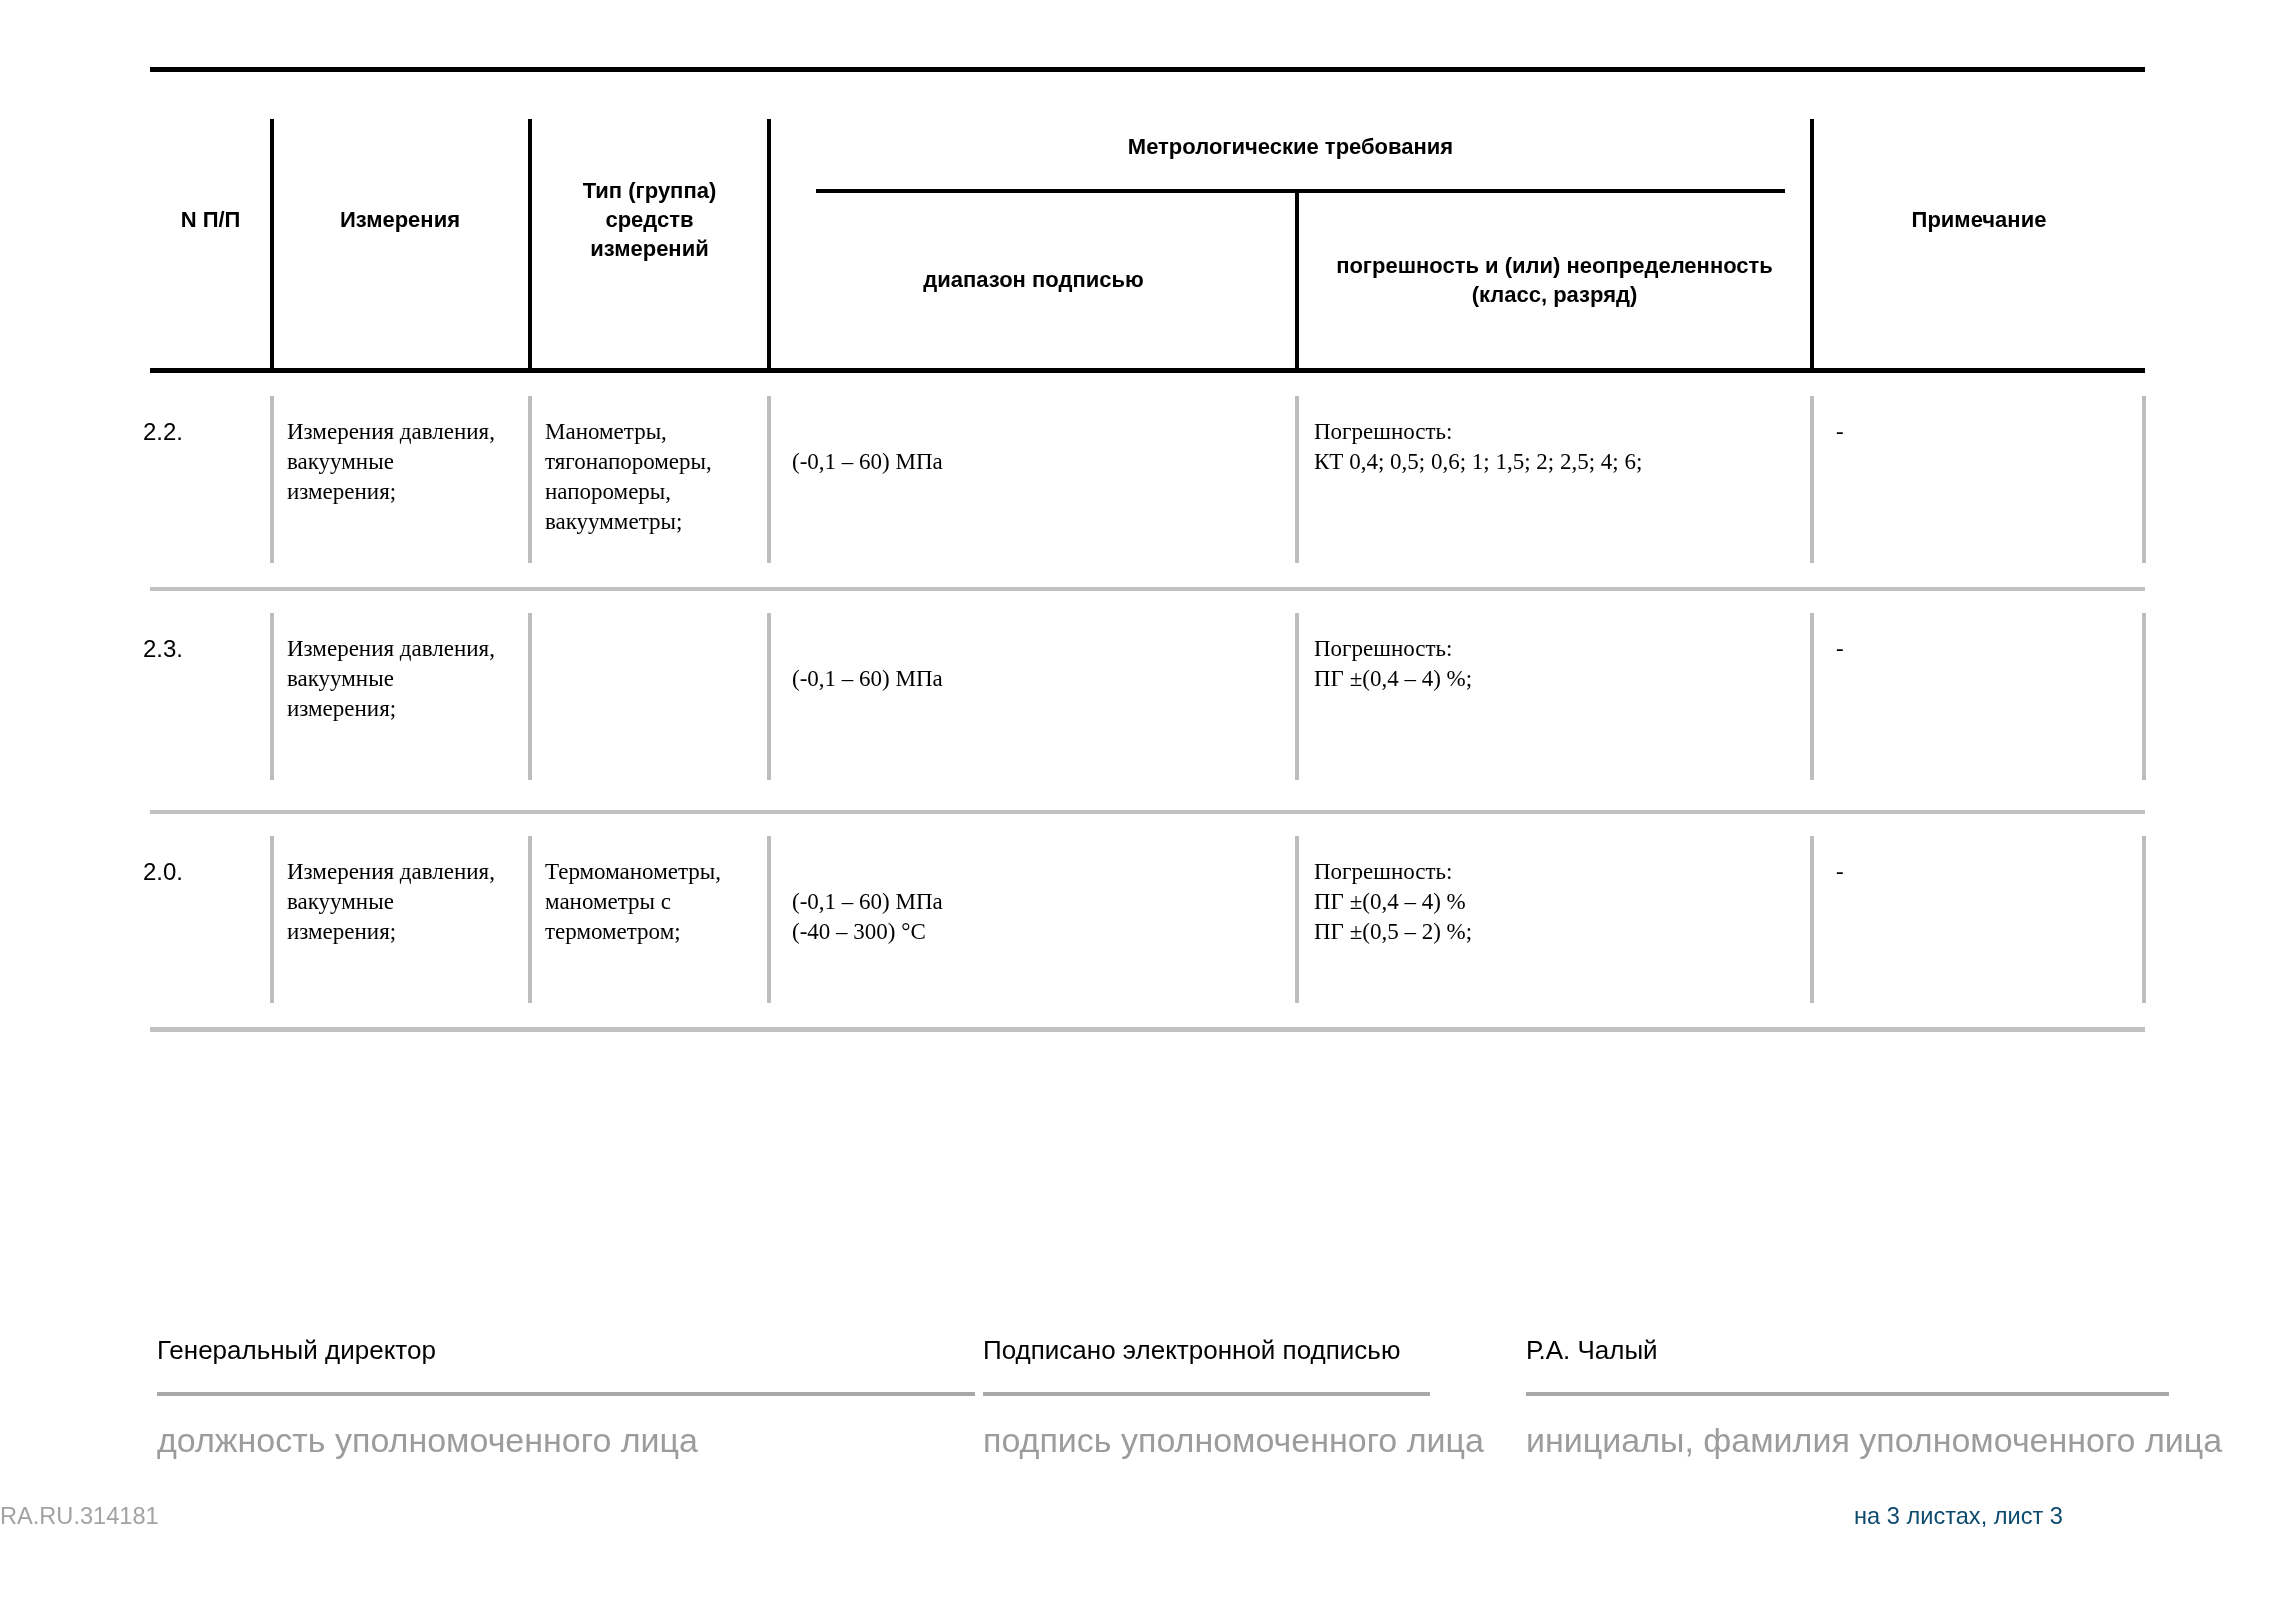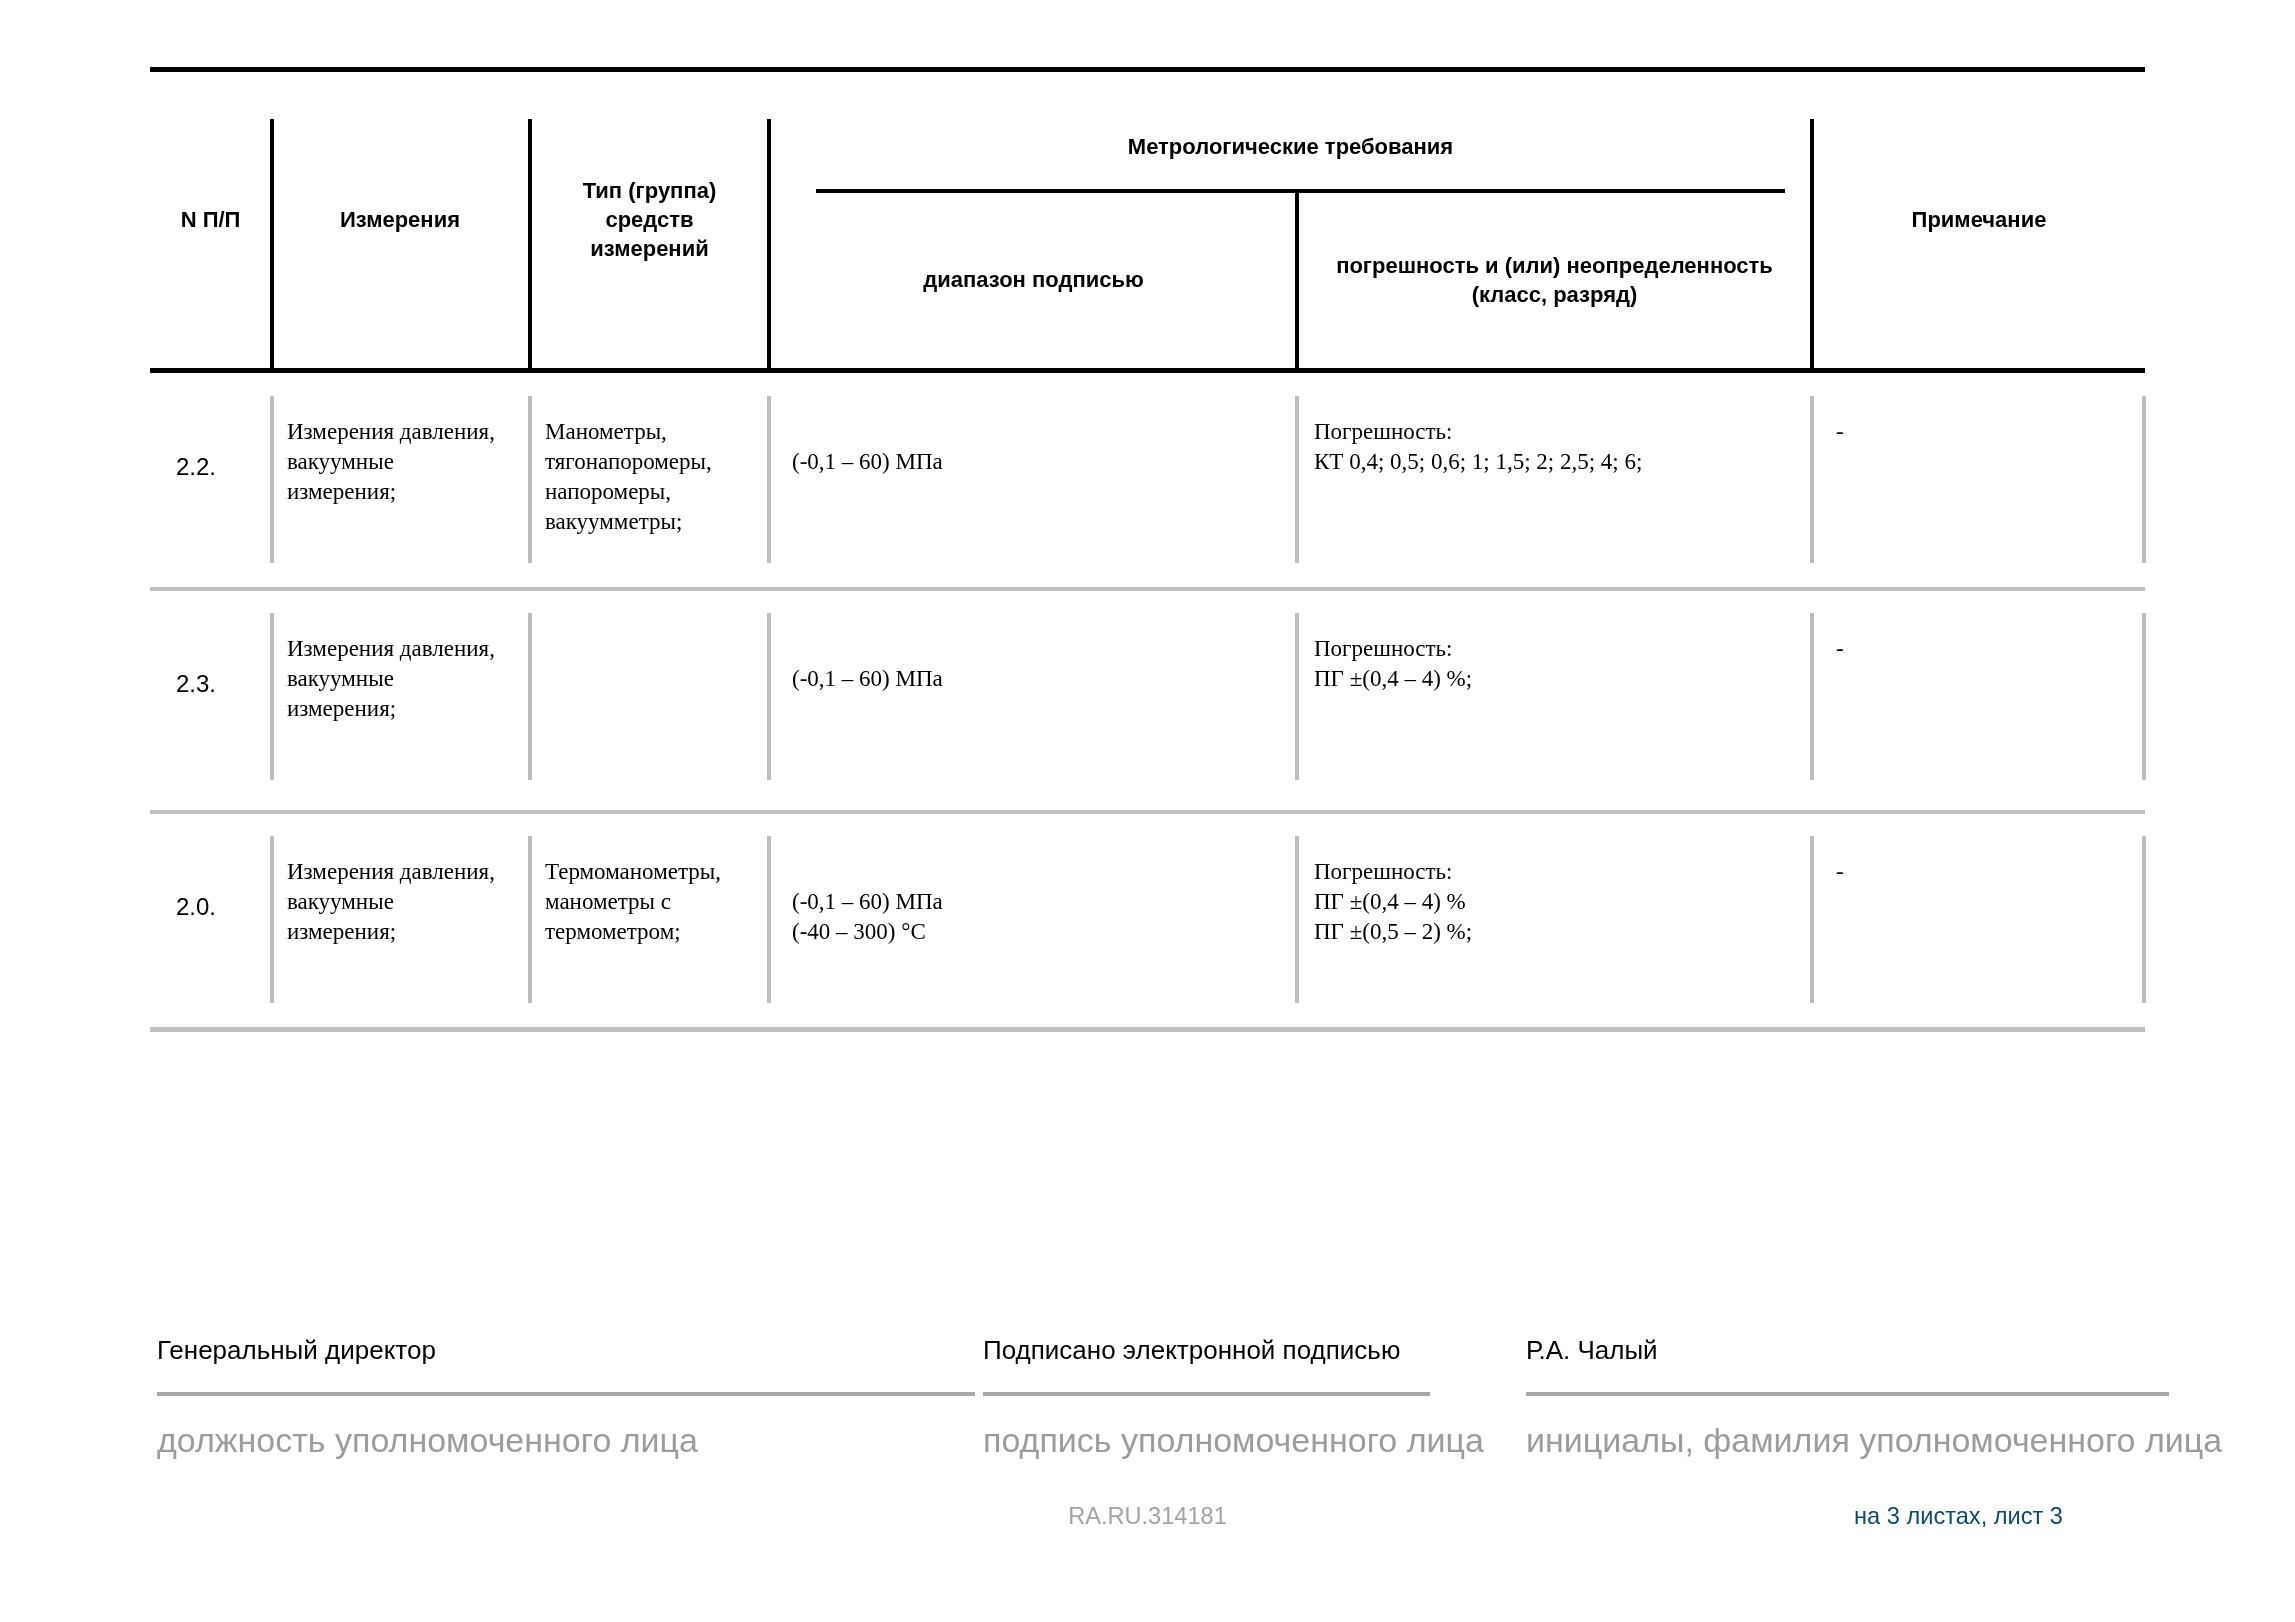--- a/index.html
+++ b/index.html
@@ -22,28 +22,28 @@
   .vline{position:absolute;top:21.6px;width:3.9px;height:167px;background:#bdbdbd;}
   .cell{position:absolute;top:43px;white-space:pre-line;color:#000;
         font-family:"Liberation Serif","DejaVu Serif",serif;
         font-size:23px;line-height:30px;}
   .cell.num{font-family:"Liberation Sans","DejaVu Sans",sans-serif;font-size:24px;}
   .cell.c-meas{left:287px;width:236px;}
   .cell.c-type{left:545px;width:222px;}
   .cell.c-range{left:792px;width:497px;top:73px;}
   .cell.c-err{left:1314px;width:491px;}
   .cell.c-note{left:1836px;width:301px;}
-  .cell.num{left:176px;width:105px;margin-top:35px;}
+  .cell.num{left:143px;width:105px;}
 
   
   .sig-value{position:absolute;top:1335px;font-size:26px;color:#000;white-space:nowrap;}
   .sig-line{position:absolute;top:1392px;height:3.9px;background:#a8a8a8;}
   .sig-label{position:absolute;top:1421px;font-size:34px;color:#9c9c9c;white-space:nowrap;}
 
-  .docnum{position:absolute;top:1503px;left:0;width:2295px;text-align:center;
+  .docnum{position:absolute;top:1503px;left:0;width:2295px;text-align:left;
           font-size:23.6px;color:#a3a3a3;}
   .pages{position:absolute;top:1503px;right:232px;font-size:23.6px;color:#0c4a6e;white-space:nowrap;}
 </style>
 </head>
 <body>
 
 <div>
   <div class="thick" style="top:67px"></div>
 
   <div class="hcell" style="left:150px;top:72px;width:121px;height:294px">N П/П</div>

